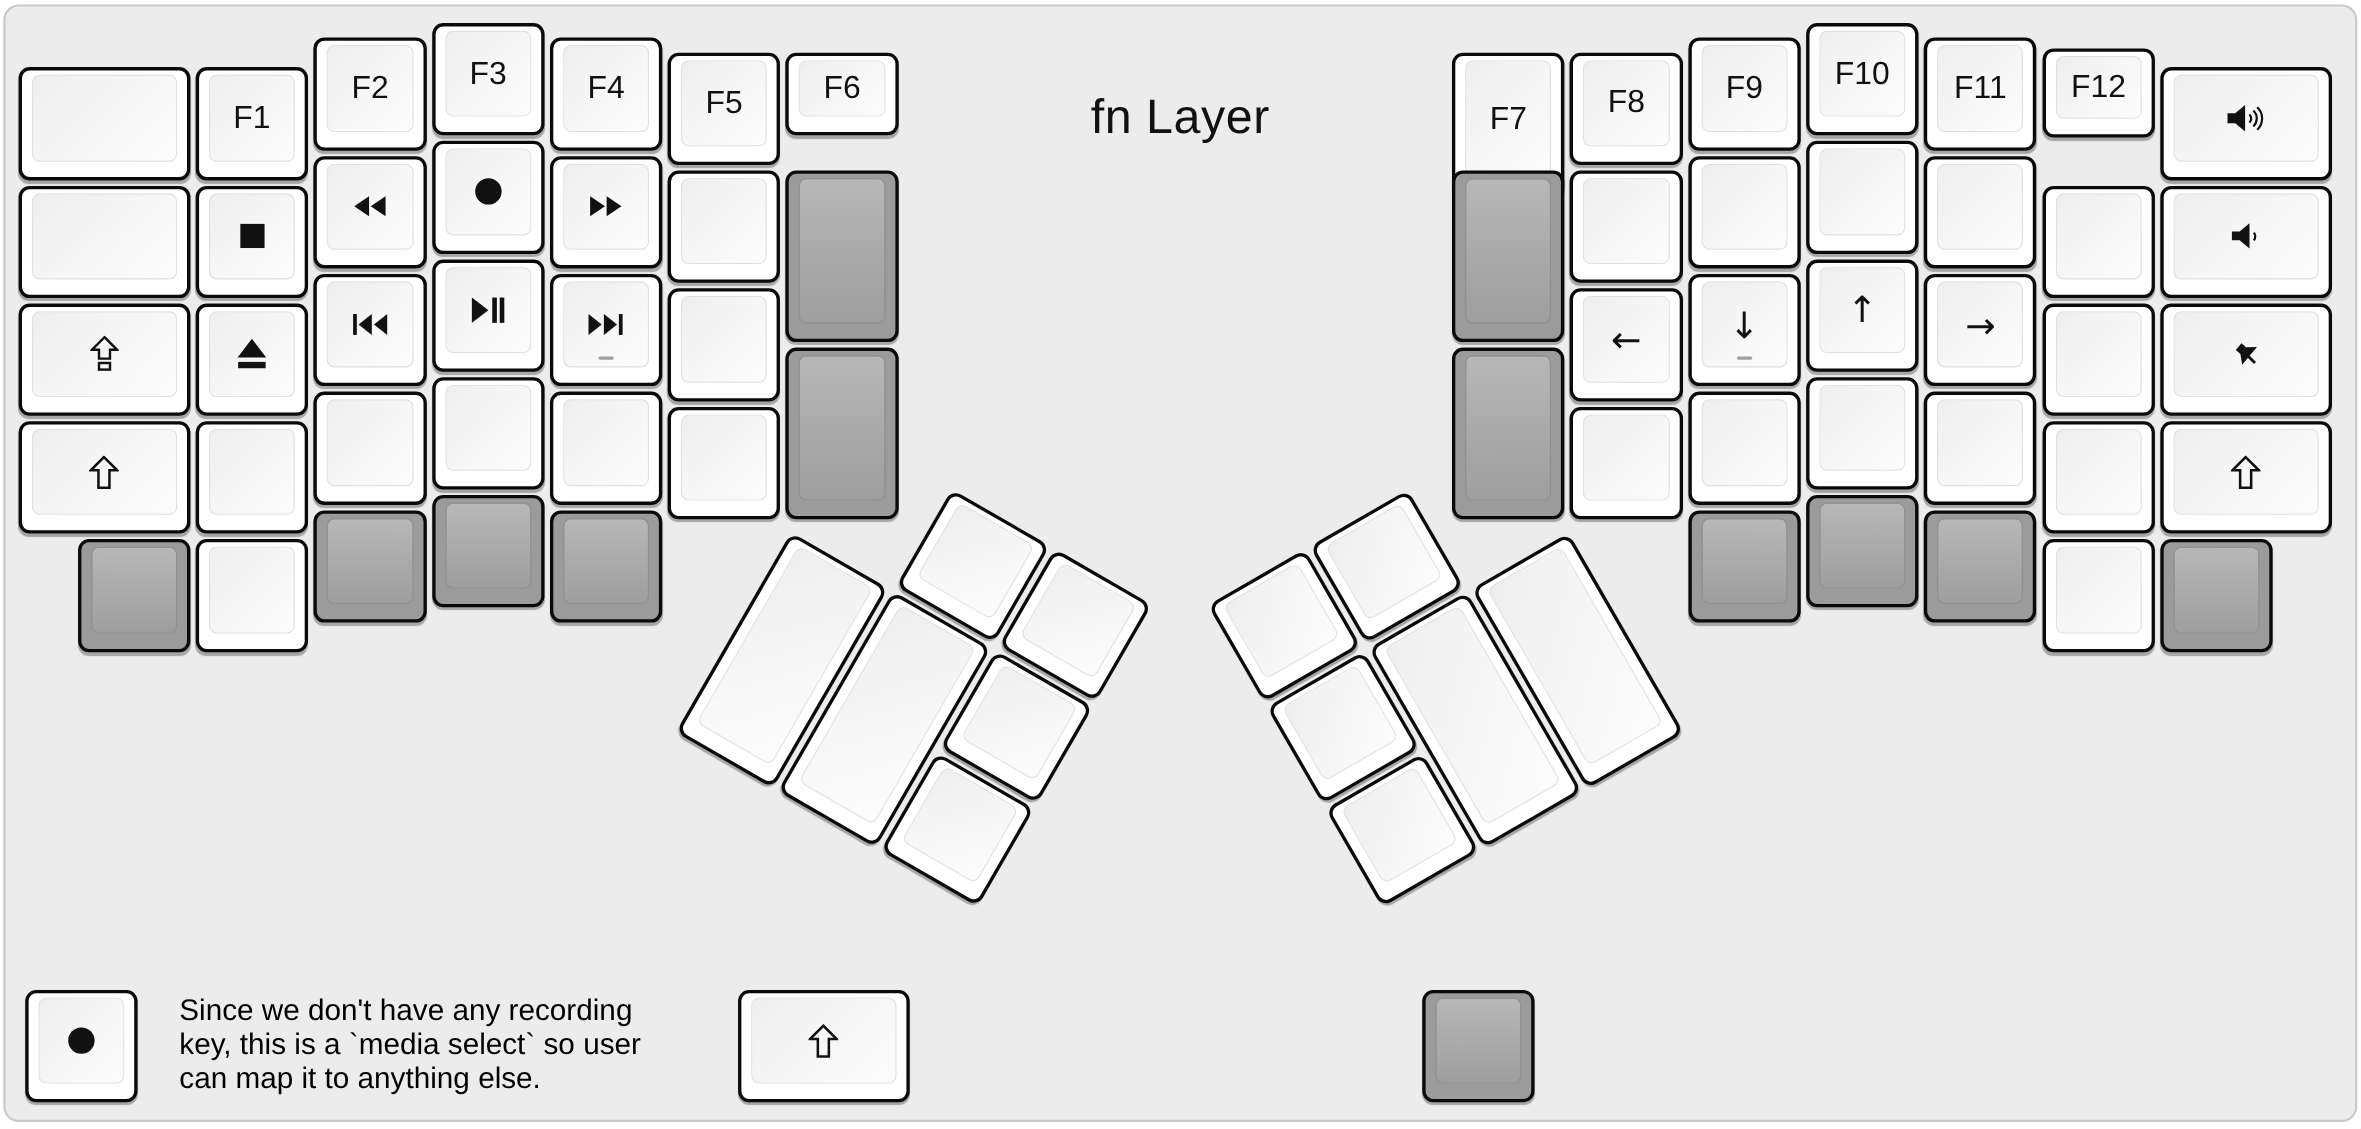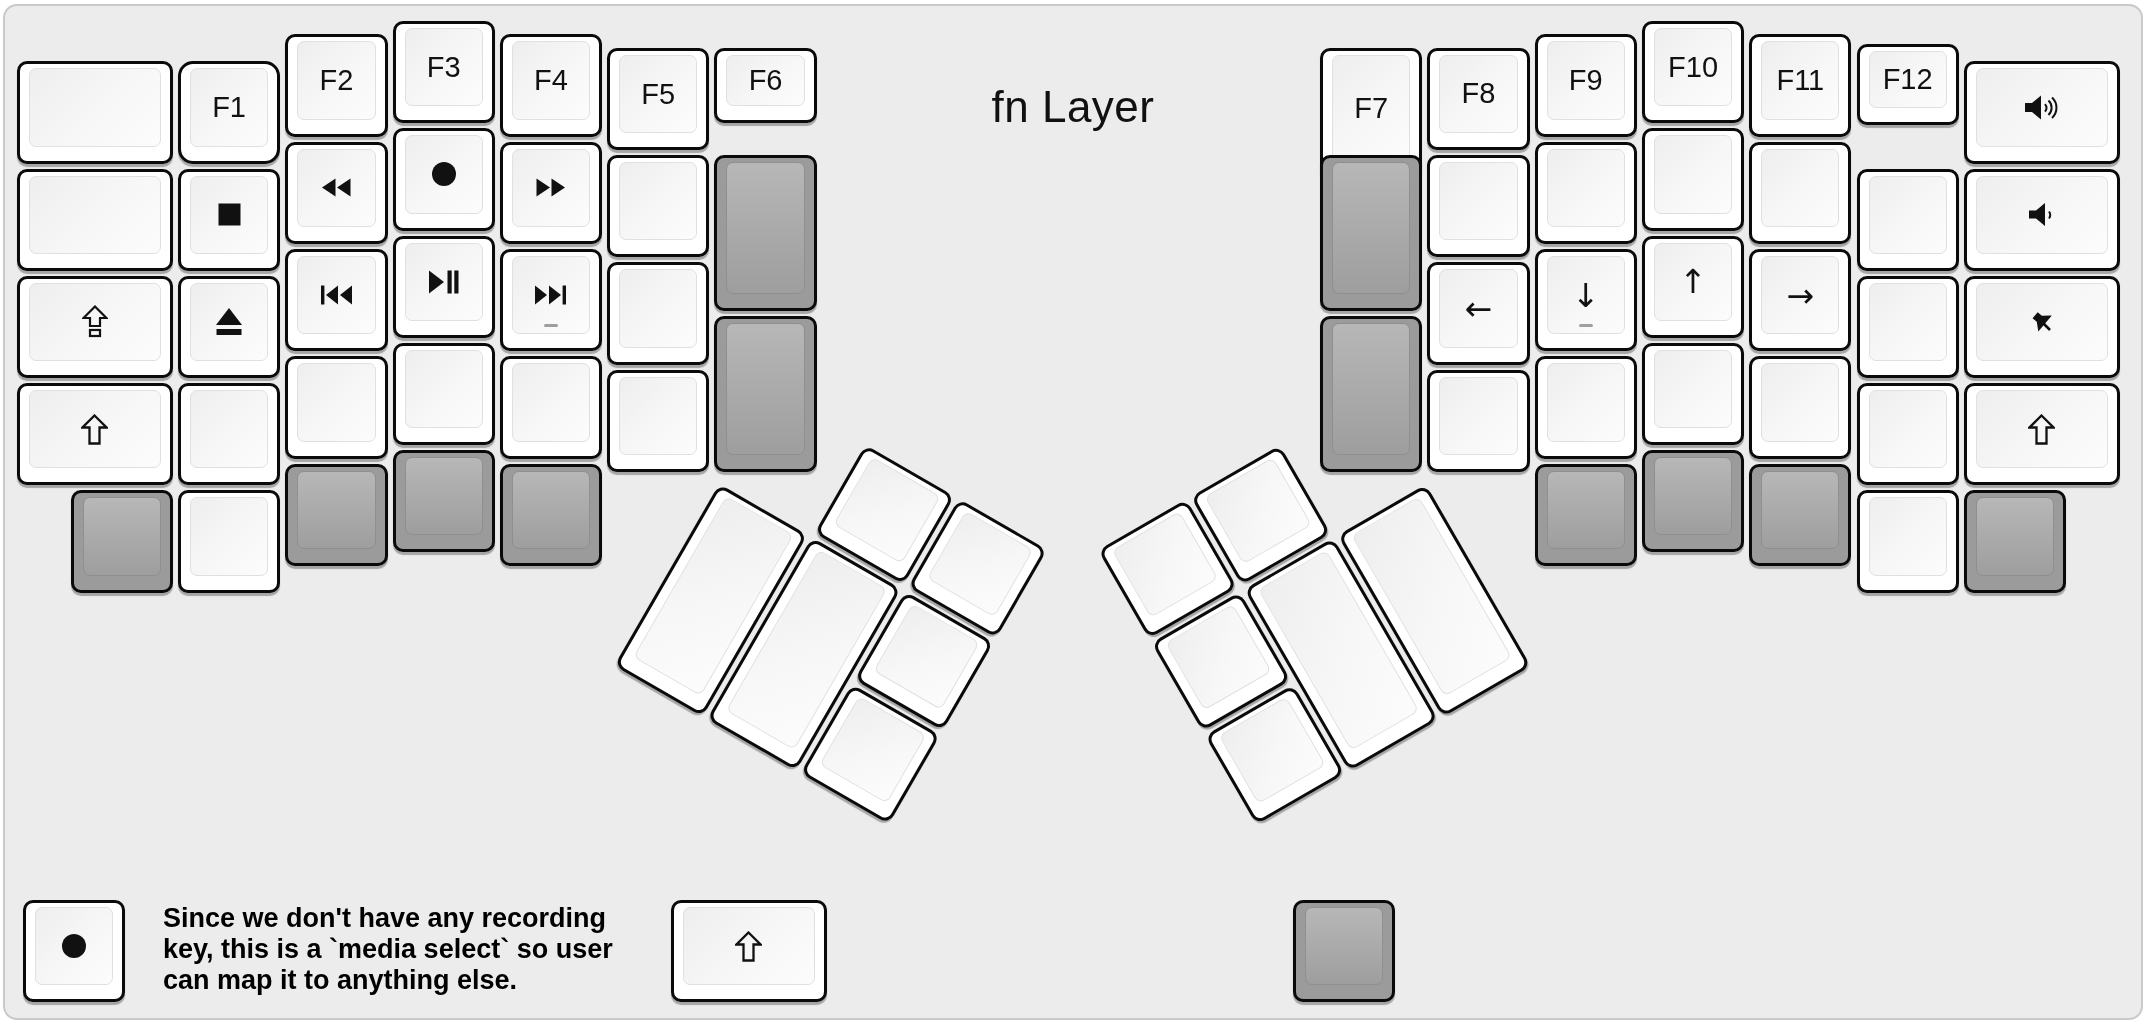--- a/index.html
+++ b/index.html
@@ -17,21 +17,21 @@
   .cap{position:absolute;left:9px;right:9px;top:4px;bottom:14px;border-radius:7px;
        display:flex;align-items:center;justify-content:center;overflow:visible;}
   .w > .cap{background:linear-gradient(135deg,#eeeeee 0%,#f7f7f7 55%,#fcfcfc 100%);border:1.5px solid #e0e0e0;}
   .g > .cap{background:linear-gradient(180deg,#b7b7b7 0%,#a8a8a8 60%,#9e9e9e 100%);border:1.5px solid #8f8f8f;}
   .klabel{font-size:29px;color:#111;}
   .arrow{font-family:"DejaVu Sans",sans-serif;font-size:33px;color:#111;line-height:1;}
   .icon{display:flex;align-items:center;justify-content:center;}
   .hbar{position:absolute;left:50%;transform:translateX(-50%);bottom:6px;width:14px;height:3px;
         background:#9f9f9f;border-radius:1.5px;}
   .ltext{position:absolute;font-size:27px;line-height:31px;color:#000;white-space:pre-line;}
-  #ltext1{left:163px;top:903px;font-weight:bold;}
+  #ltext1{left:163px;top:903px;}
   #ltext2{left:850px;top:919px;}
   #ltext3{left:1415px;top:903px;}
 </style>
 </head>
 <body>
 
 <div id="stage">
   <div id="canvas"></div>
   <div id="title">fn Layer</div>
   <div id="board">
@@ -54,21 +54,21 @@
         </div>
         <div class="key w" style="left: 2px; top: 363.137px; width: 155.95px; height: 102.3px;">
           <div class="cap">
             <span class="icon">
               <svg width="27" height="31" viewBox="0 0 27 31">
                 <polygon points="13.5,1.5 25.5,13.5 18.5,13.5 18.5,29.5 8.5,29.5 8.5,13.5 1.5,13.5" fill="none" stroke="#111" stroke-width="2.3"></polygon>
               </svg>
             </span>
           </div>
         </div>
-        <div class="key w" style="left: 162.95px; top: 41.2375px; width: 102.3px; height: 102.3px; border-radius: 15px;">
+        <div class="key w" style="left: 162.95px; top: 41.2375px; width: 102.3px; height: 102.3px;">
           <div class="cap">
             <span class="klabel">F1</span>
           </div>
         </div>
         <div class="key w" style="left: 162.95px; top: 148.537px; width: 102.3px; height: 102.3px;">
           <div class="cap">
             <span class="icon">
               <svg width="23" height="23" viewBox="0 0 23 23">
                 <rect x="0.5" y="0.5" width="22" height="22" fill="#111"></rect>
               </svg>

